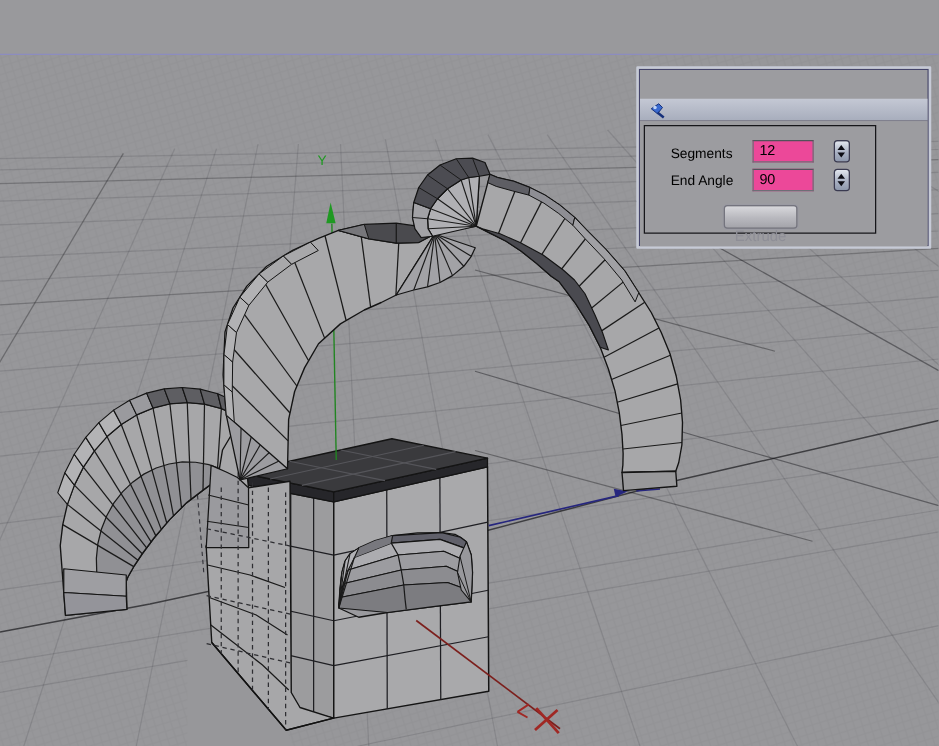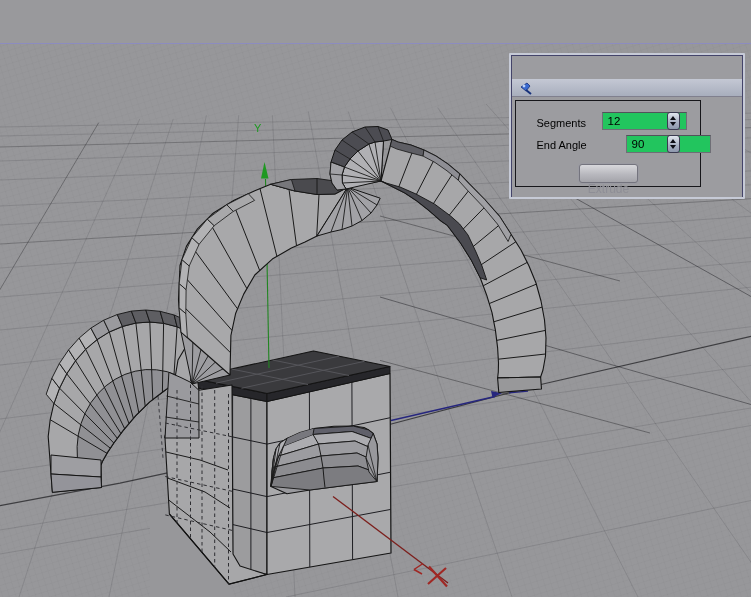--- a/index.html
+++ b/index.html
@@ -13,21 +13,21 @@
 #btnmax{left:181px;}
 #btnclose{left:205.5px;width:21.5px;background:linear-gradient(#ef8f7d 0%,#e06048 45%,#c03a22 100%);border:1px solid #7c2a1a;}
 #btnclose svg{display:block;margin:-1px 0 0 -1px;}
 .glyphmin{position:absolute;left:3.5px;bottom:3px;width:8px;height:2.5px;background:#26262e;}
 .glyphmax{position:absolute;left:3.5px;top:3px;width:9px;height:8px;border:1.4px solid #26262e;border-top-width:2.4px;box-sizing:border-box;}
 #toolbar{position:absolute;left:1px;top:24px;width:230px;height:17px;background:linear-gradient(#c4c8d4 0%,#a8aebd 100%);border-bottom:1px solid #80808e;}
 #toolbar svg{margin:1.5px 0 0 6px;}
 #content{position:absolute;left:1px;top:42px;width:230px;height:100px;background:#9c9ca0;}
 #groupbox{position:absolute;left:2.5px;top:3px;width:186.5px;height:87px;border:1.5px solid #16161a;box-sizing:border-box;}
 .lbl{position:absolute;font-size:11px;color:#000;}
-.inp{position:absolute;width:85px;height:18px;background:#22c55e;border:1px solid #6e6e76;border-top-color:#52525a;font-size:11.5px;padding:1.5px 0 0 4.5px;box-sizing:border-box;color:#000;}
+.inp{position:absolute;width:49px;height:18px;background:#ec4899;border:1px solid #6e6e76;border-top-color:#52525a;font-size:11.5px;padding:1.5px 0 0 4.5px;box-sizing:border-box;color:#000;}
 .spin{position:absolute;width:13.5px;height:18px;border-radius:3px;background:linear-gradient(#e2e6ee 0%,#aab2c4 55%,#8e98ad 100%);border:1px solid #3a3a50;box-sizing:border-box;}
 .tri-up{position:absolute;left:2.4px;top:2.8px;width:0;height:0;border-left:3.4px solid transparent;border-right:3.4px solid transparent;border-bottom:4.6px solid #0c0c14;}
 .tri-dn{position:absolute;left:2.4px;bottom:2.8px;width:0;height:0;border-left:3.4px solid transparent;border-right:3.4px solid transparent;border-top:4.6px solid #0c0c14;}
 #xbtn{position:absolute;left:63.5px;top:62.5px;width:59px;height:18px;border-radius:3px;background:linear-gradient(#d8d8dc 0%,#b8b8be 55%,#a4a4aa 100%);border:1px solid #74747e;box-shadow:0 0 0 1px #9a9aa2;box-sizing:border-box;font-size:12px;color:#8e8e96;text-align:center;padding-top:17px;}
 </style></head>
 <body>
 <div id="scene"><svg width="751" height="597" viewBox="0 0 751 597">
       <rect width="751" height="597" fill="#99999c"></rect>
       <rect y="44" width="751" height="553" fill="#97979a"></rect>
       <line x1="0.0" y1="43.5" x2="751.0" y2="43.5" stroke="#8c8cc0" stroke-width="1"></line>
@@ -253,21 +253,21 @@
  </div>
  <div id="content">
   <div id="groupbox">
     <div class="lbl" style="left:21px;top:15.5px;">Segments</div>
     <div class="inp" style="left:86.5px;top:11px;">12</div>
     <div class="spin" style="left:151px;top:11px;">
           <div class="tri-up"></div>
           <div class="tri-dn"></div>
         </div>
     <div class="lbl" style="left:21px;top:38px;">End Angle</div>
-    <div class="inp" style="left:86.5px;top:34px;margin-left:24px;">90</div>
+    <div class="inp" style="left:86.5px;top:34px;">90</div>
     <div class="spin" style="left:151px;top:34px;">
           <div class="tri-up"></div>
           <div class="tri-dn"></div>
         </div>
     <div id="xbtn">Extrude</div>
   </div>
  </div>
 </div>
 
 </body></html>

